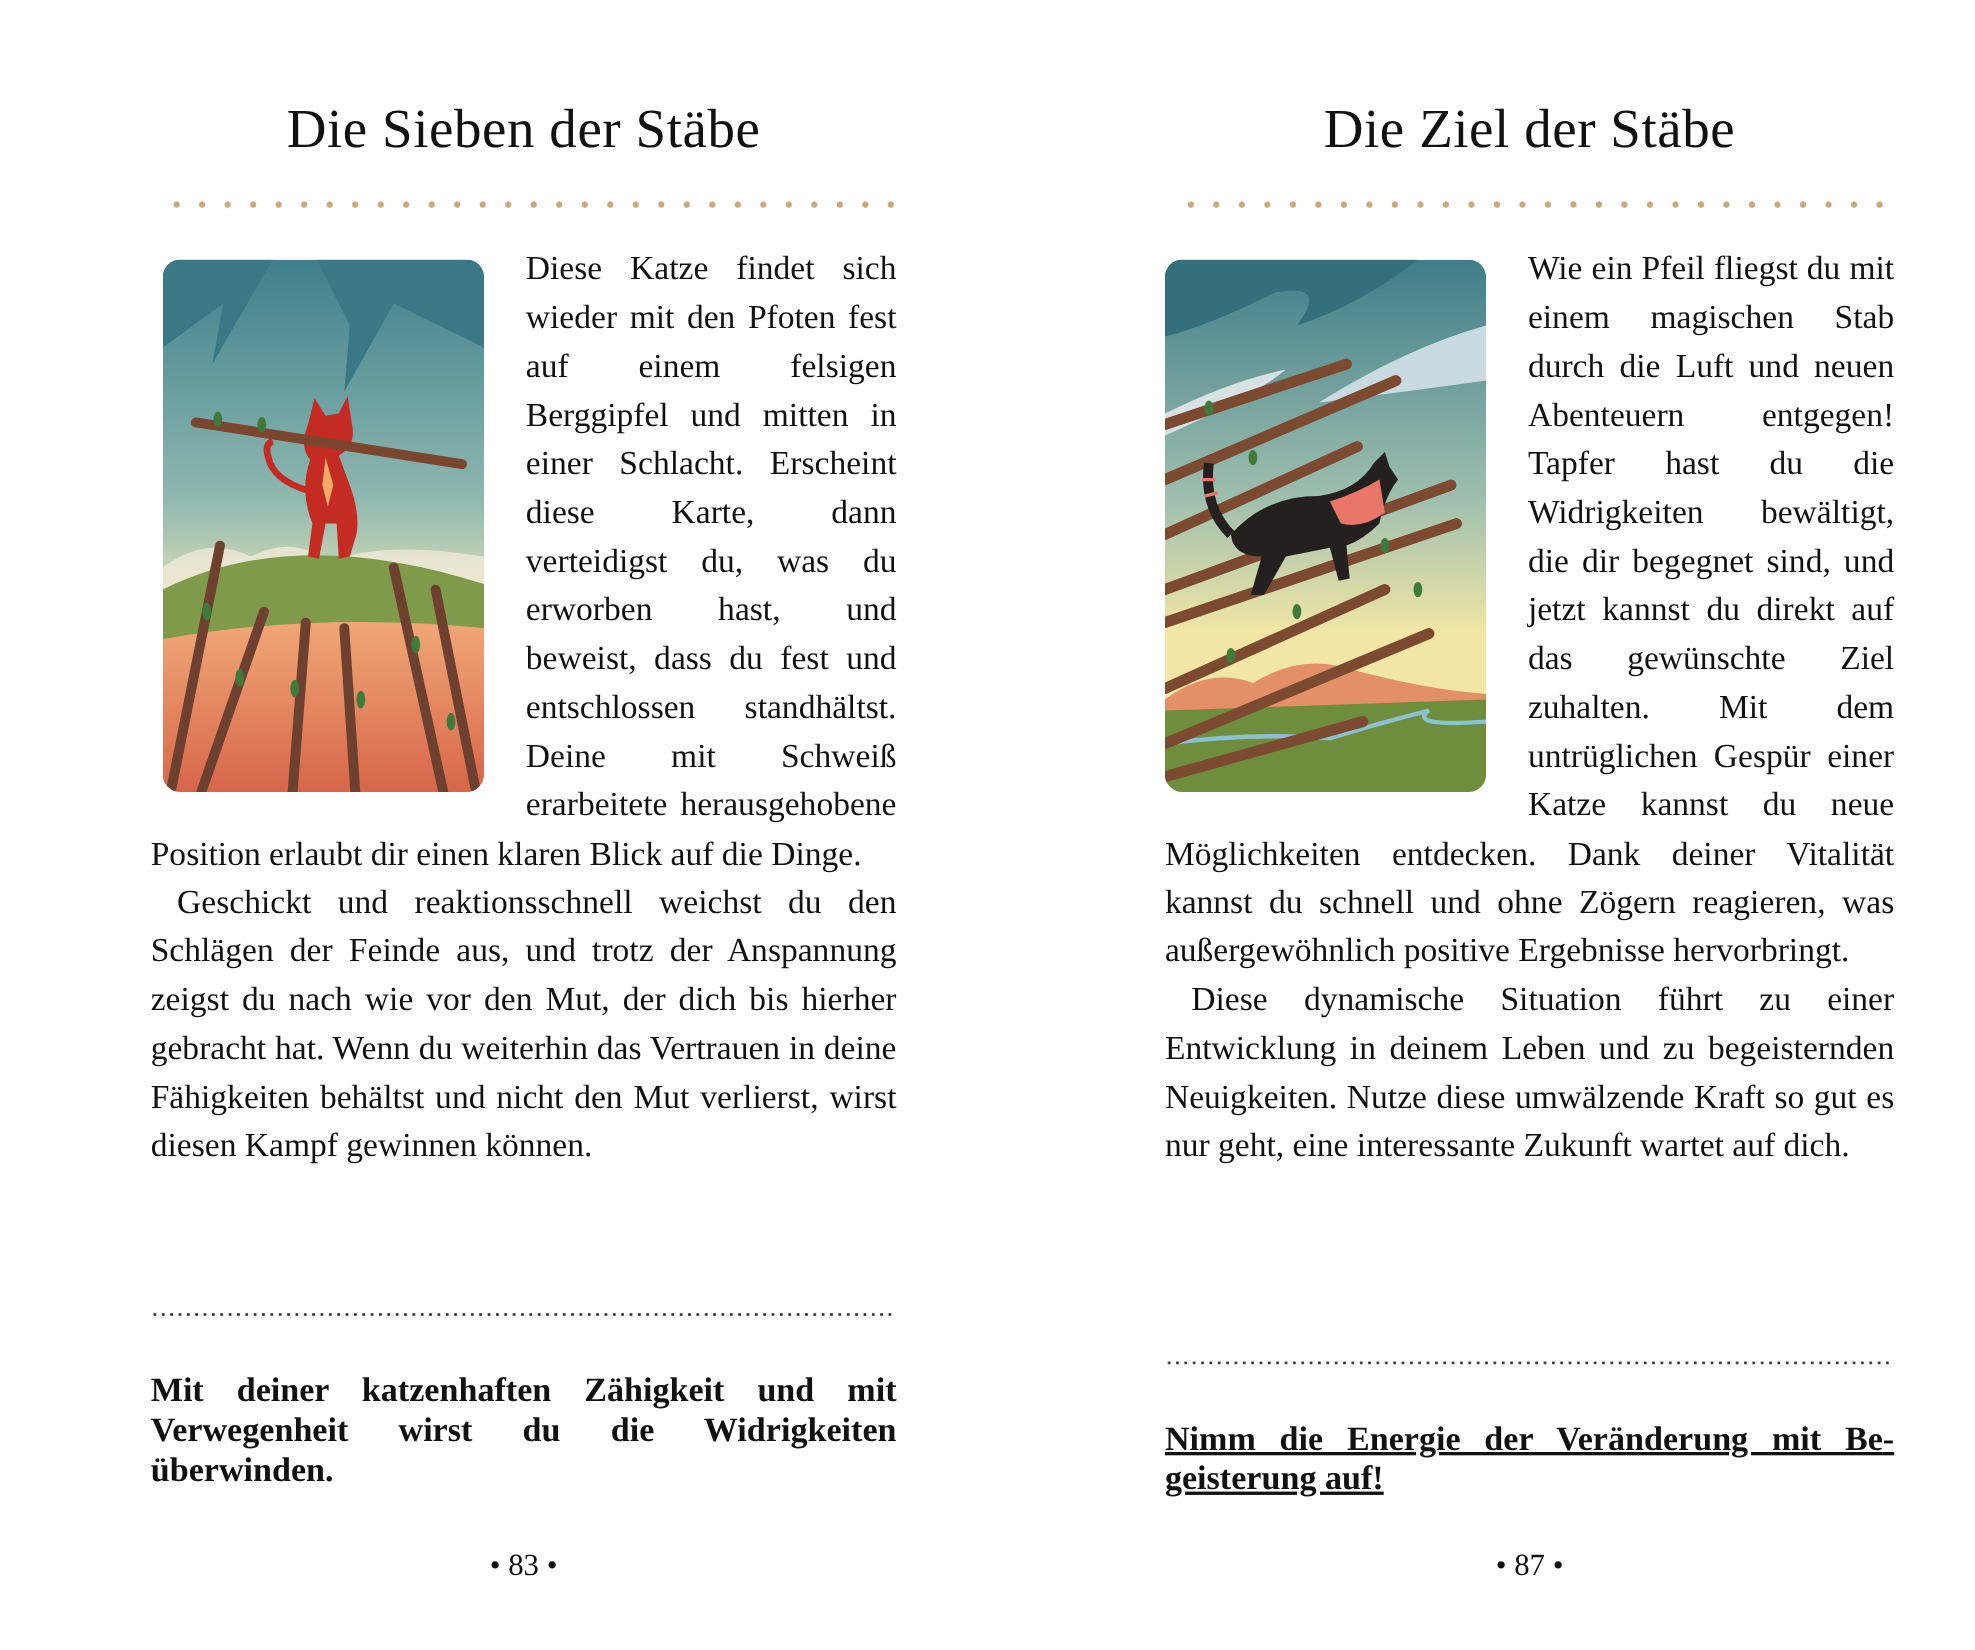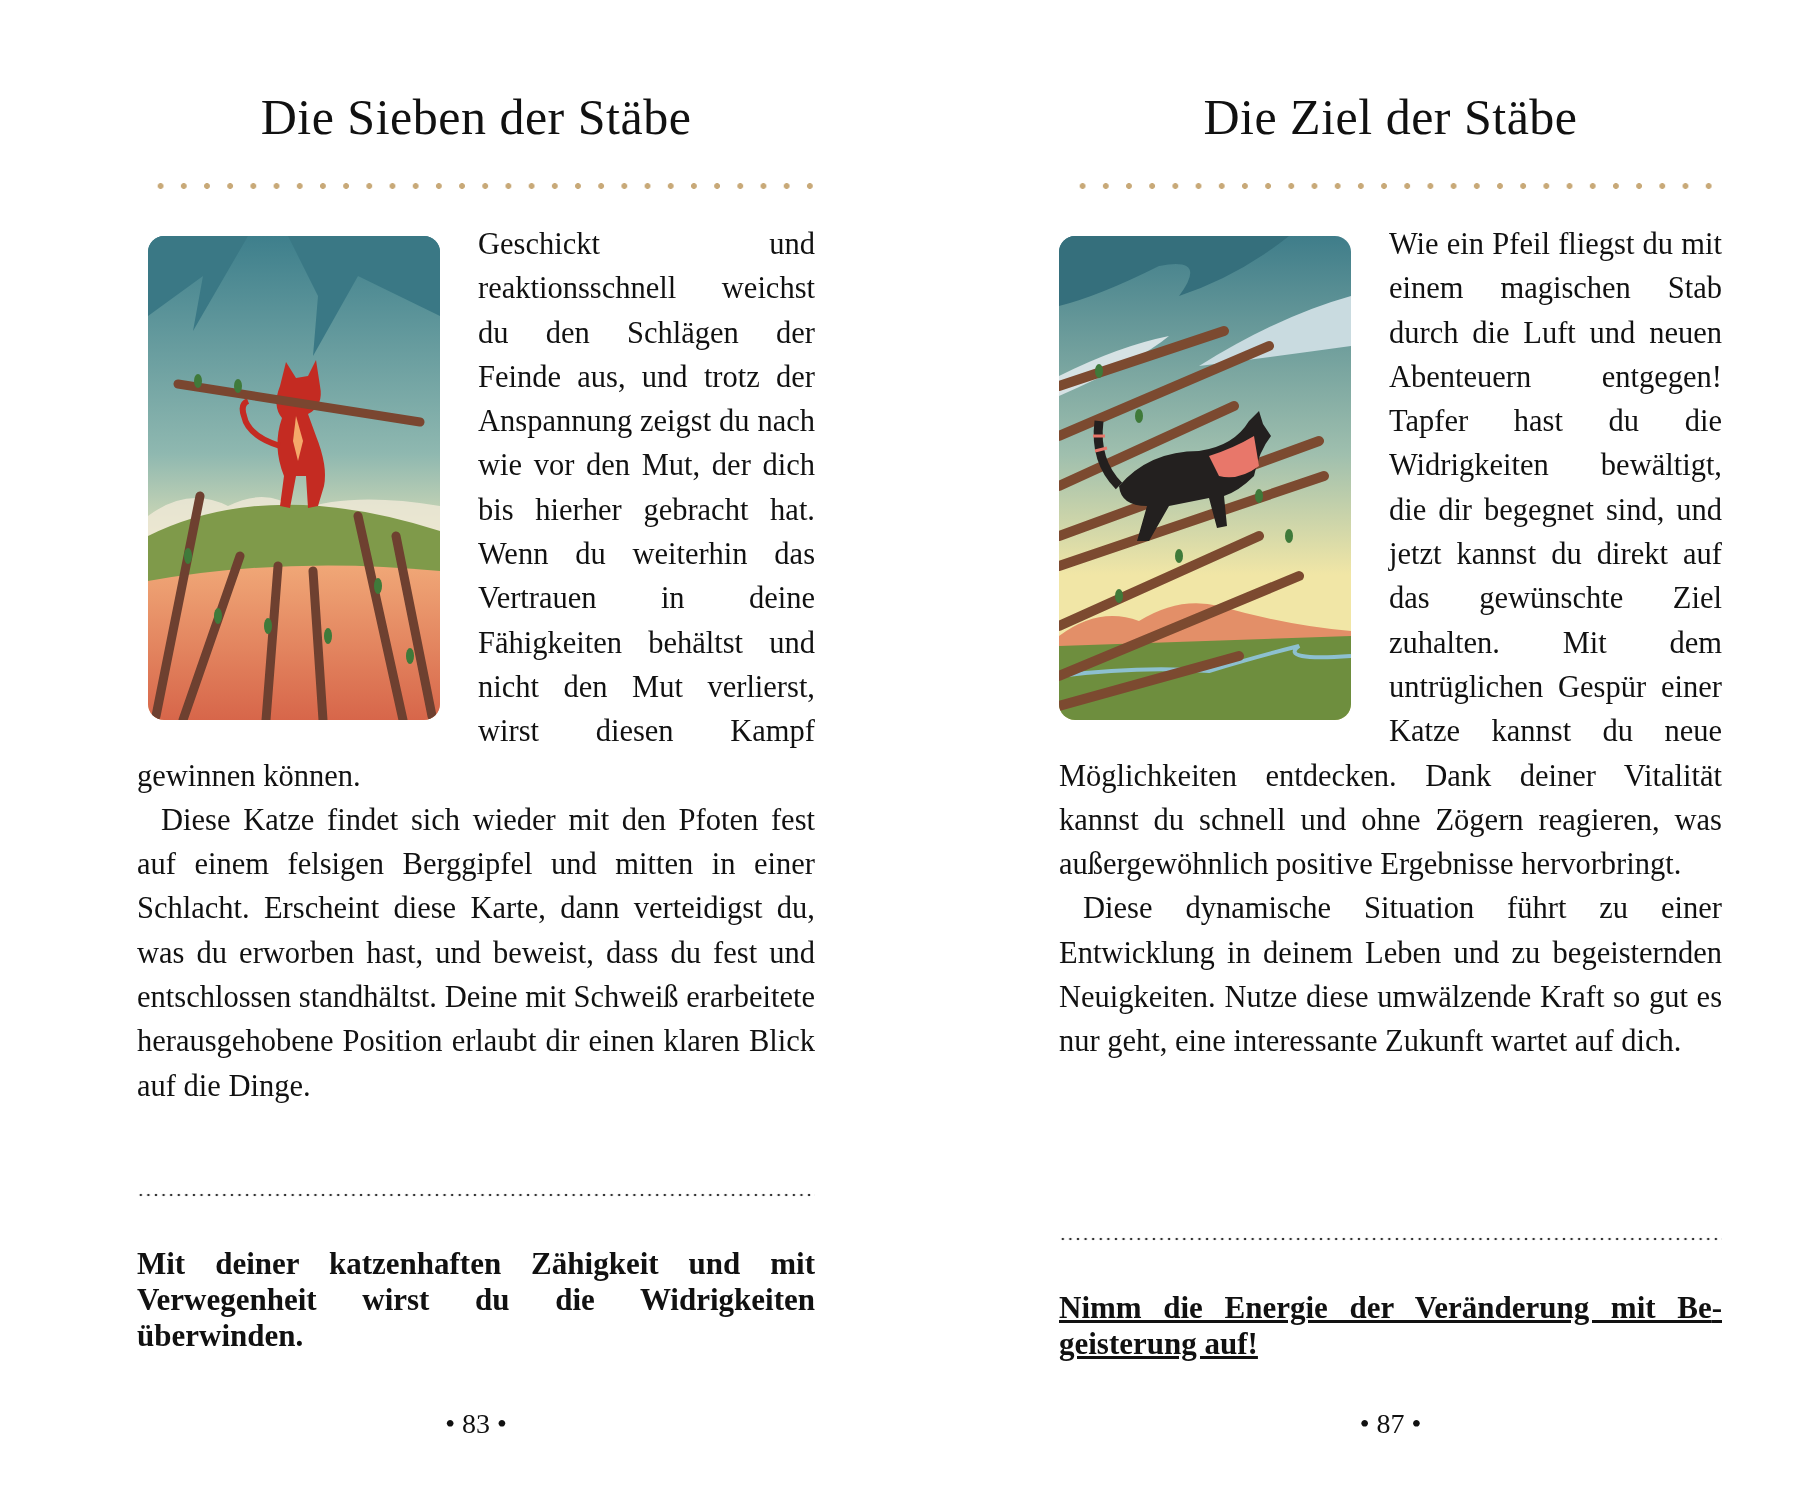--- a/index.html
+++ b/index.html
@@ -84,22 +84,22 @@
         <ellipse cx="230" cy="350" rx="4" ry="8"></ellipse>
           <ellipse cx="262" cy="420" rx="4" ry="8"></ellipse>
         <ellipse cx="50" cy="145" rx="4" ry="7"></ellipse>
           <ellipse cx="90" cy="150" rx="4" ry="7"></ellipse>
       </g>
     </svg>
   </div>
 
   <div class="body-text">
     <div class="float-spacer"></div>
+    <p>Diese Katze findet sich wieder mit den Pfoten fest auf einem felsigen Berggipfel und mitten in einer Schlacht. Er­scheint diese Karte, dann verteidigst du, was du erworben hast, und beweist, dass du fest und entschlossen standhältst. Deine mit Schweiß erarbeitete he­rausgehobene Position erlaubt dir einen klaren Blick auf die Dinge.</p>
     <p>Geschickt und reaktionsschnell weichst du den Schlägen der Feinde aus, und trotz der An­spannung zeigst du nach wie vor den Mut, der dich bis hierher gebracht hat. Wenn du weiter­hin das Vertrauen in deine Fähigkeiten behältst und nicht den Mut verlierst, wirst diesen Kampf gewinnen können.</p>
-    <p>Diese Katze findet sich wieder mit den Pfoten fest auf einem felsigen Berggipfel und mitten in einer Schlacht. Er­scheint diese Karte, dann verteidigst du, was du erworben hast, und beweist, dass du fest und entschlossen standhältst. Deine mit Schweiß erarbeitete he­rausgehobene Position erlaubt dir einen klaren Blick auf die Dinge.</p>
   </div>
 
   <div class="dots-sep"></div>
   <p class="affirmation">Mit deiner katzenhaften Zähigkeit und mit Verwegenheit wirst du die Widrigkeiten überwinden.</p>
   <div class="page-num">• 83 •</div>
 </section>
 
 <section class="page right">
   <h1 class="title">Die Ziel der Stäbe</h1>
   <div class="gold-dots"></div>

